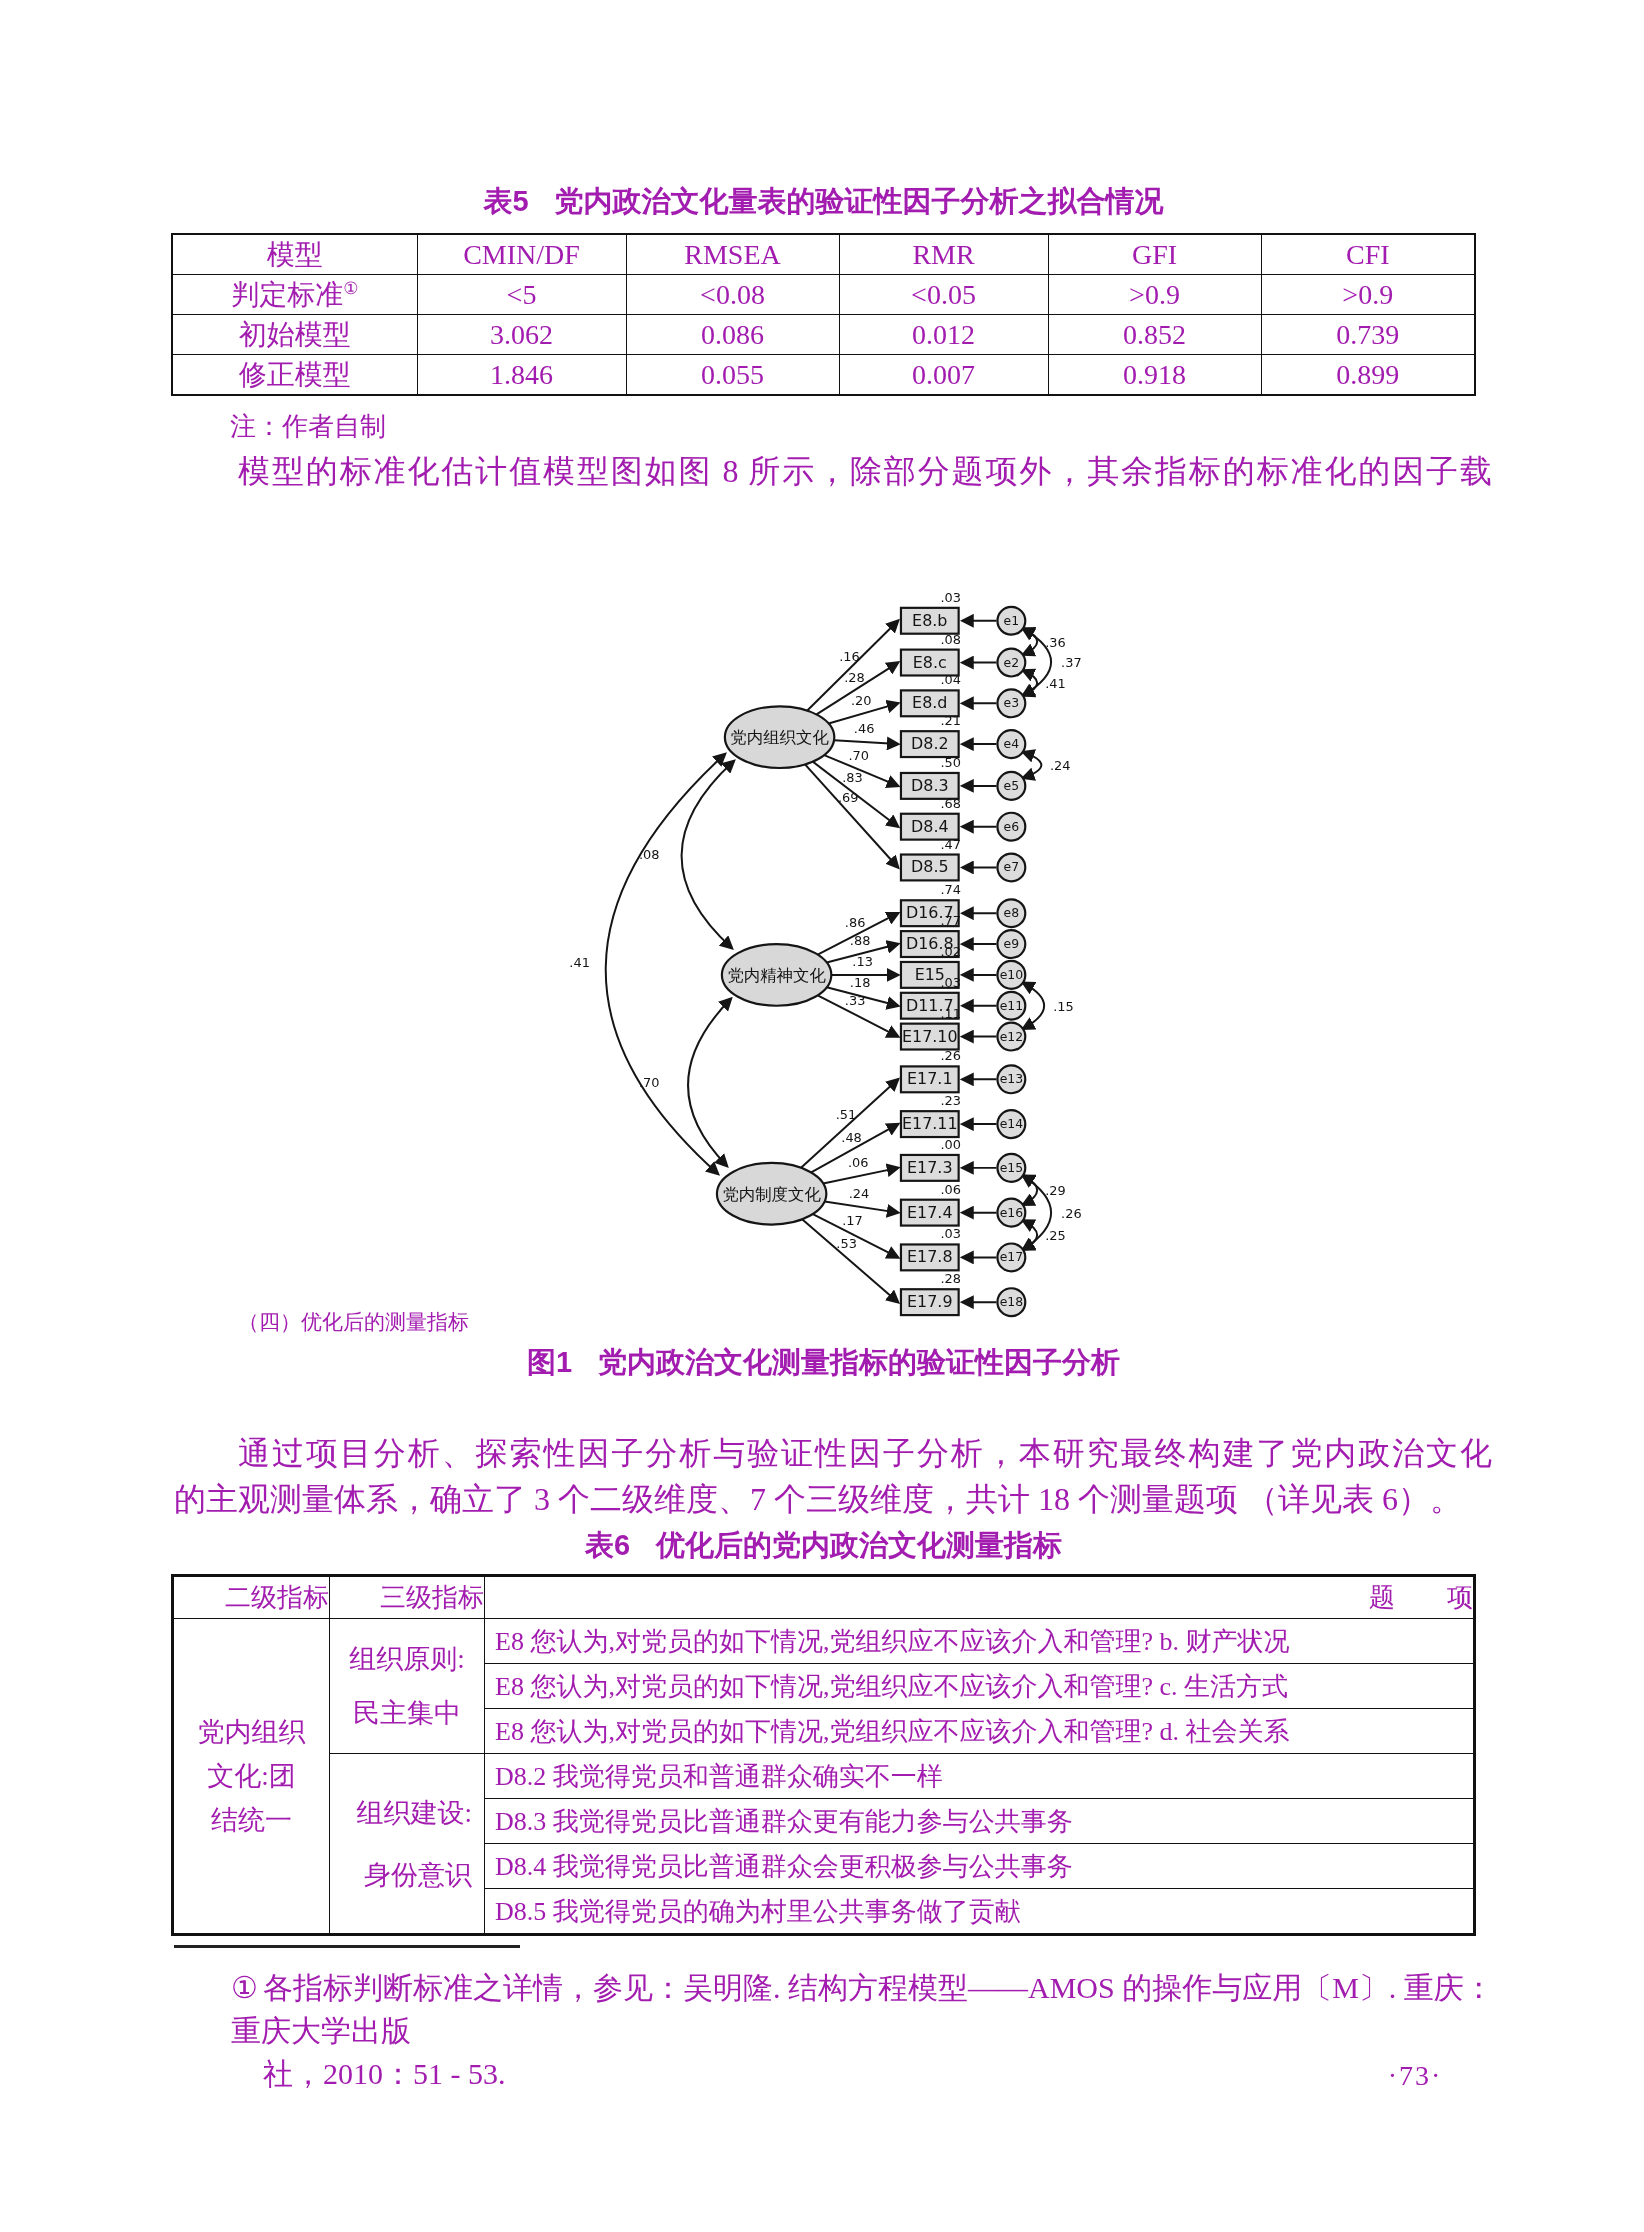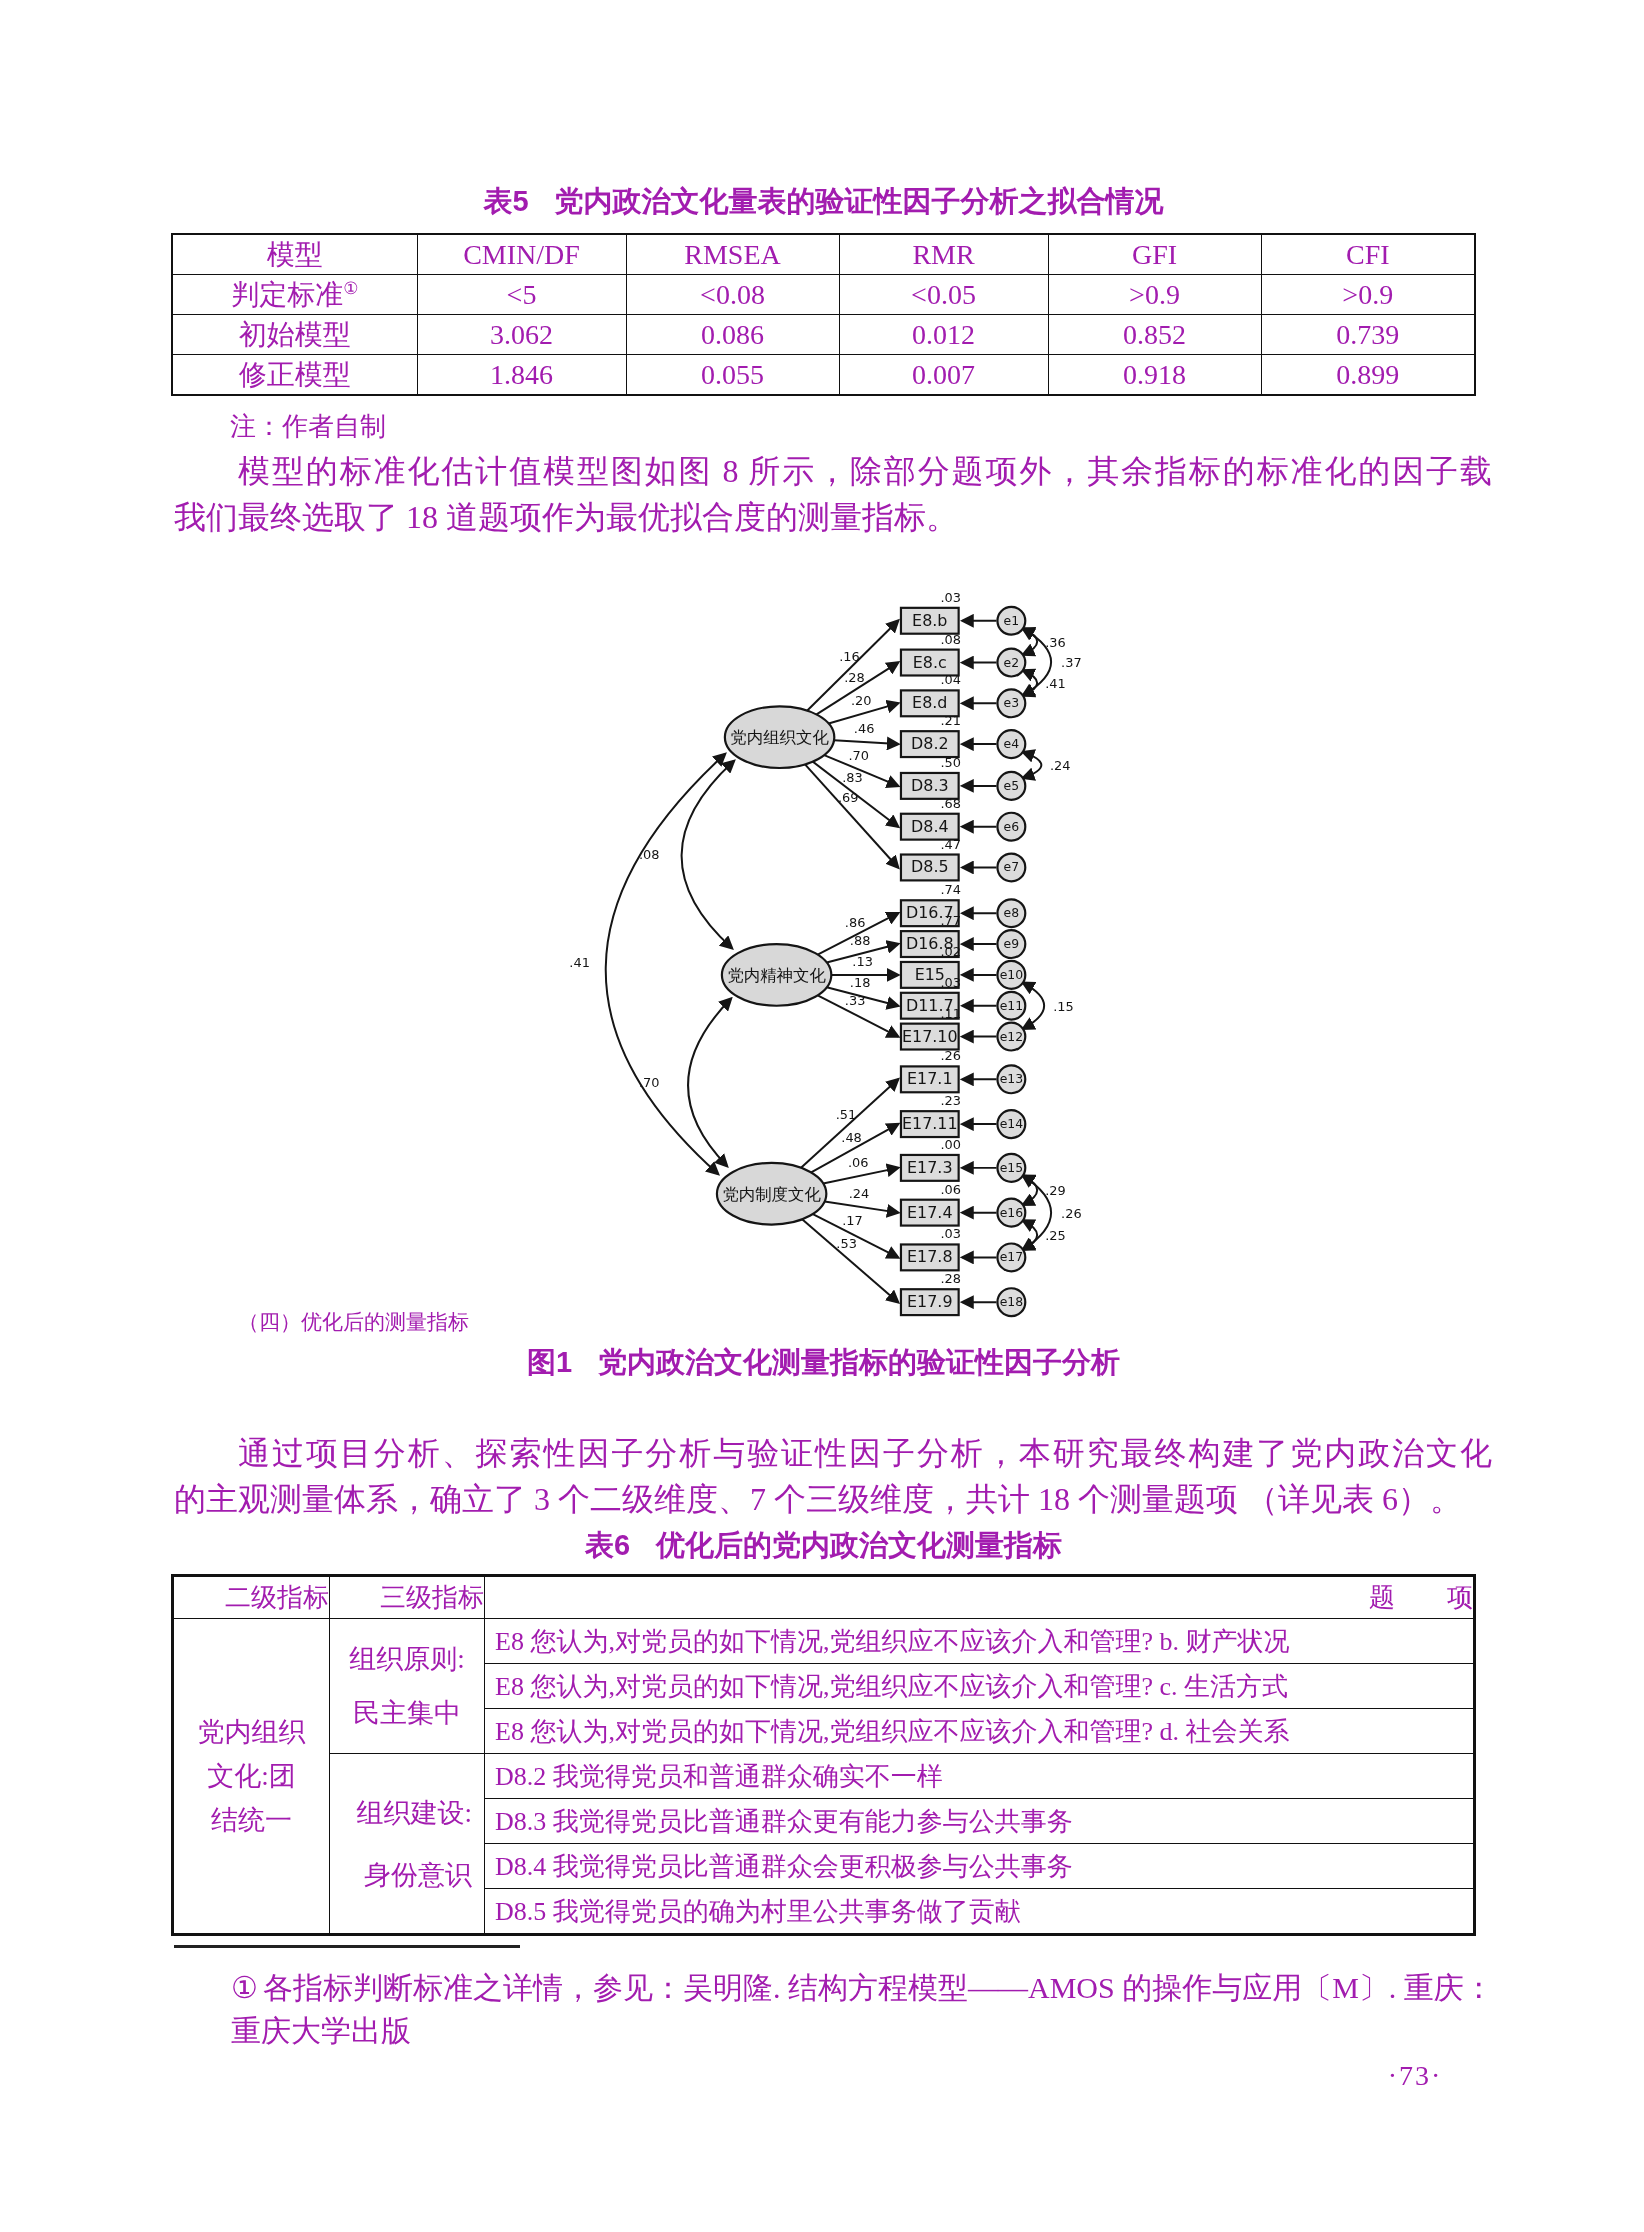--- a/index.html
+++ b/index.html
@@ -100,21 +100,20 @@
       <td>0.918</td>
       <td>0.899</td>
     </tr>
   </tbody>
     </table>
 
   <div class="abs note">注：作者自制</div>
 
   <div class="abs para p1">
     <div class="jline indent">模型的标准化估计值模型图如图 8 所示，除部分题项外，其余指标的标准化的因子载</div>
-    <div class="pline">我们最终选取了 18 道题项作为最优拟合度的测量指标。</div>
   </div>
 
   <svg id="cfa-svg" class="abs" width="657" height="756" viewBox="470 580 660 760">
       <defs>
         <marker id="ah" viewBox="0 0 10 10" refX="8" refY="5" markerWidth="7" markerHeight="7" orient="auto-start-reverse">
           <path d="M0,0L10,5L0,10z" fill="#151515"></path>
         </marker>
       </defs>
       <path d="M 737 765 Q 633 860 735 953" fill="none" stroke="#151515" stroke-width="2" marker-start="url(#ah)" marker-end="url(#ah)"></path>
       <text x="652" y="863" font-size="13" text-anchor="middle" fill="#151515" font-family="&quot;DejaVu Sans&quot;,sans-serif">.08</text>
@@ -339,17 +338,18 @@
     </tr>
     <tr>
       <td class="item">D8.5 我觉得党员的确为村里公共事务做了贡献</td>
     </tr>
   </tbody>
     </table>
 
   <div class="abs fn-rule"></div>
   <div class="abs footnote">
     <div class="fn-line"><span class="fn-marker">①</span><span>各指标判断标准之详情，参见：吴明隆. 结构方程模型——AMOS 的操作与应用〔M〕. 重庆：重庆大学出版</span></div>
+    <div class="fn-line fn-line2">社，2010：51 - 53.</div>
   </div>
 
   <div class="abs pageno">·73·</div>
 </div>
 
 
 </body></html>

